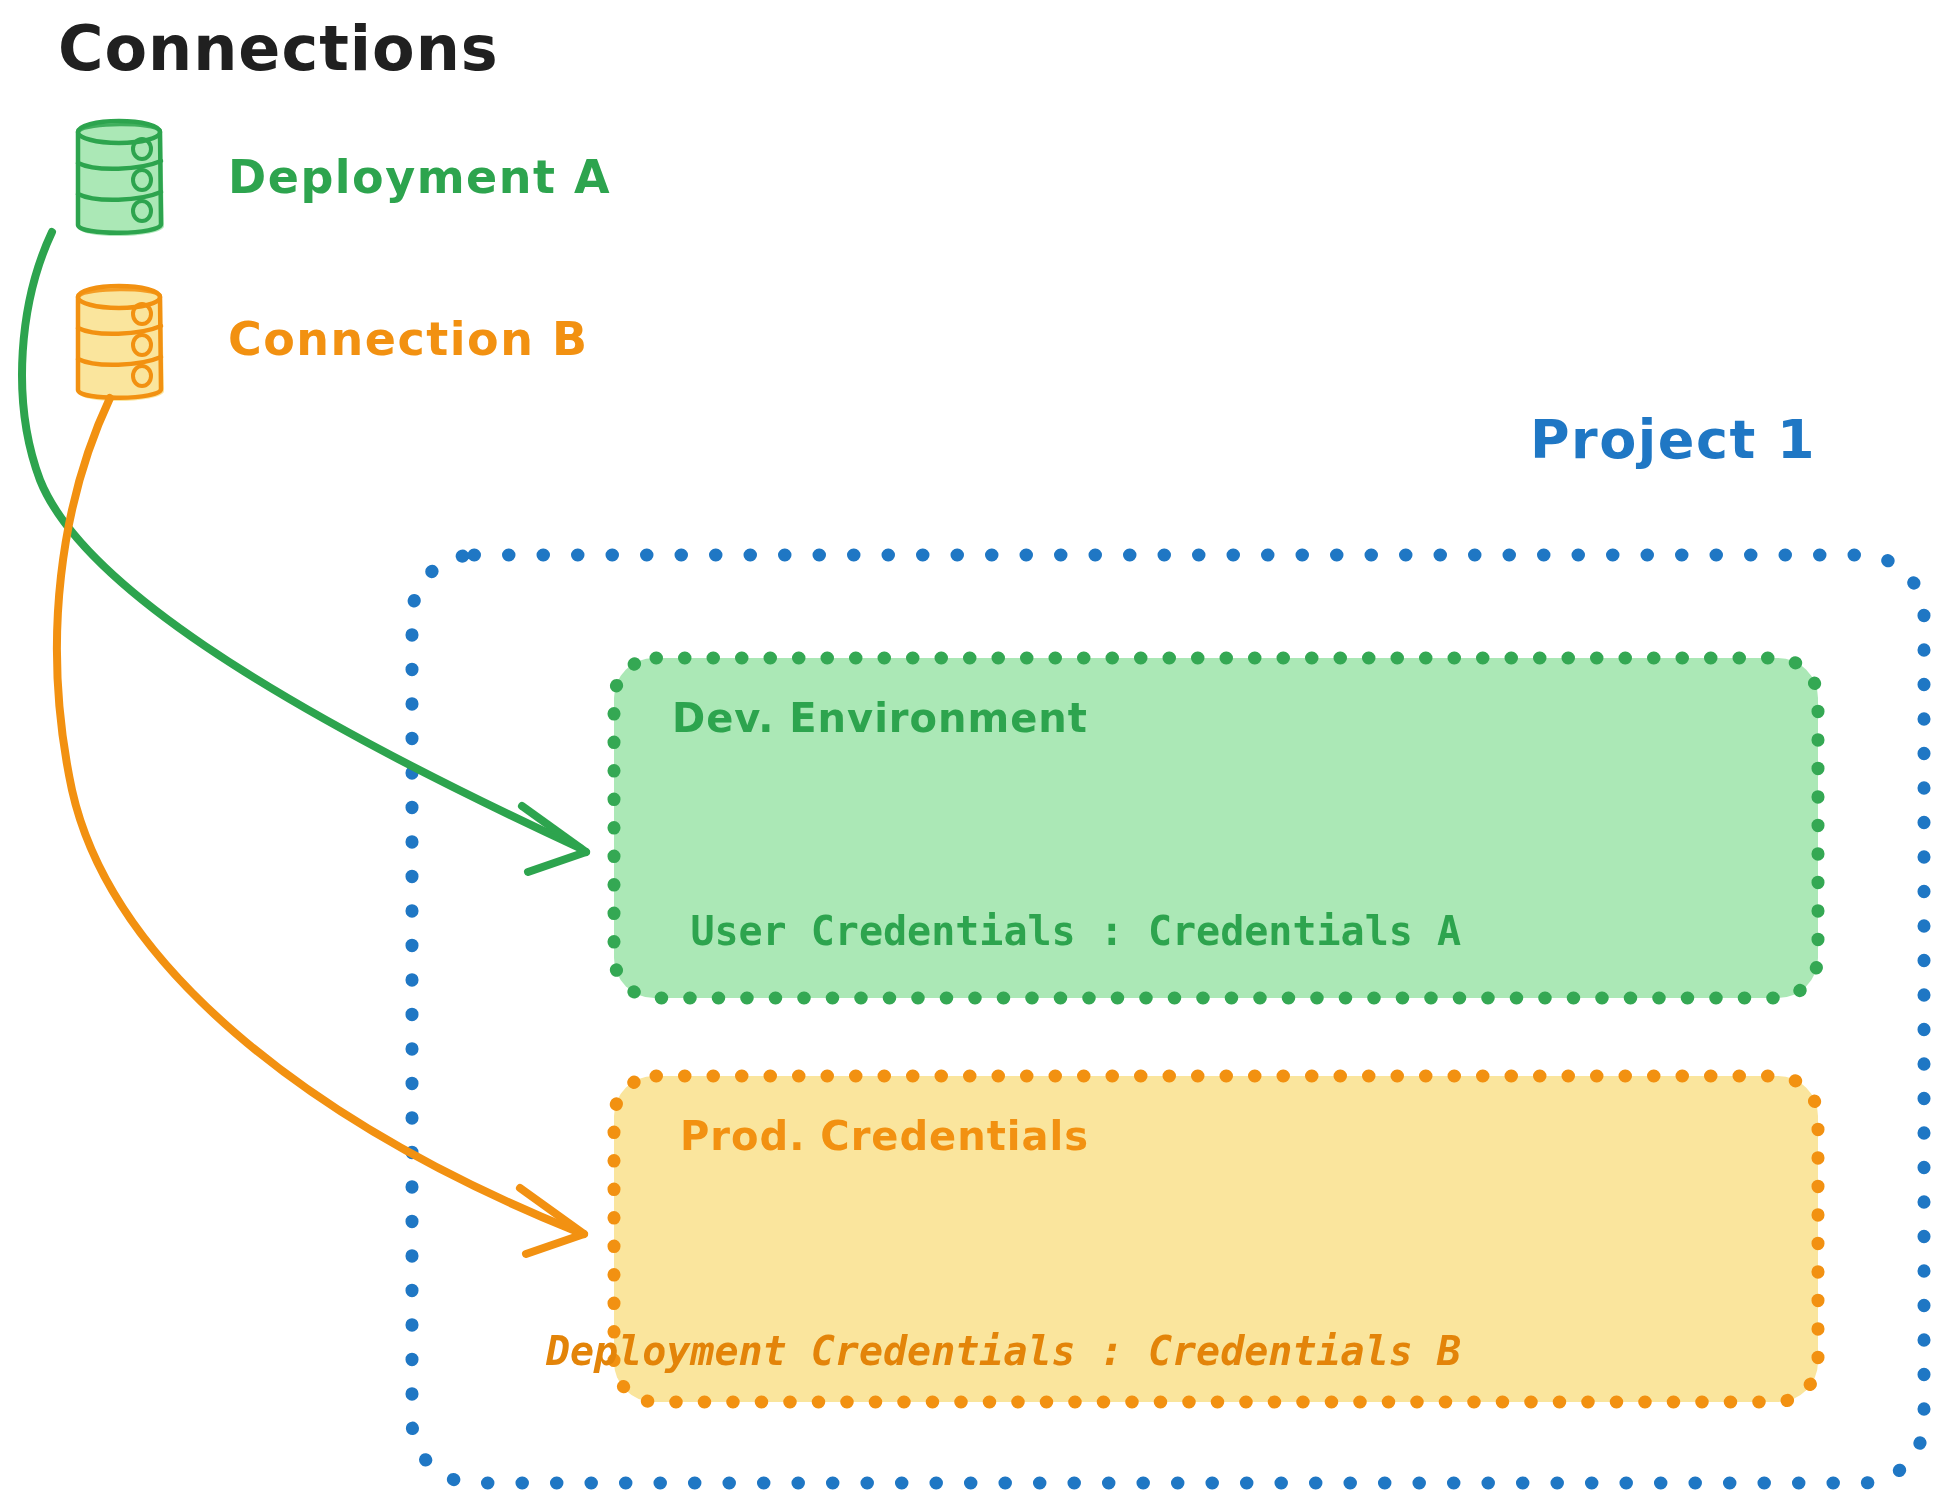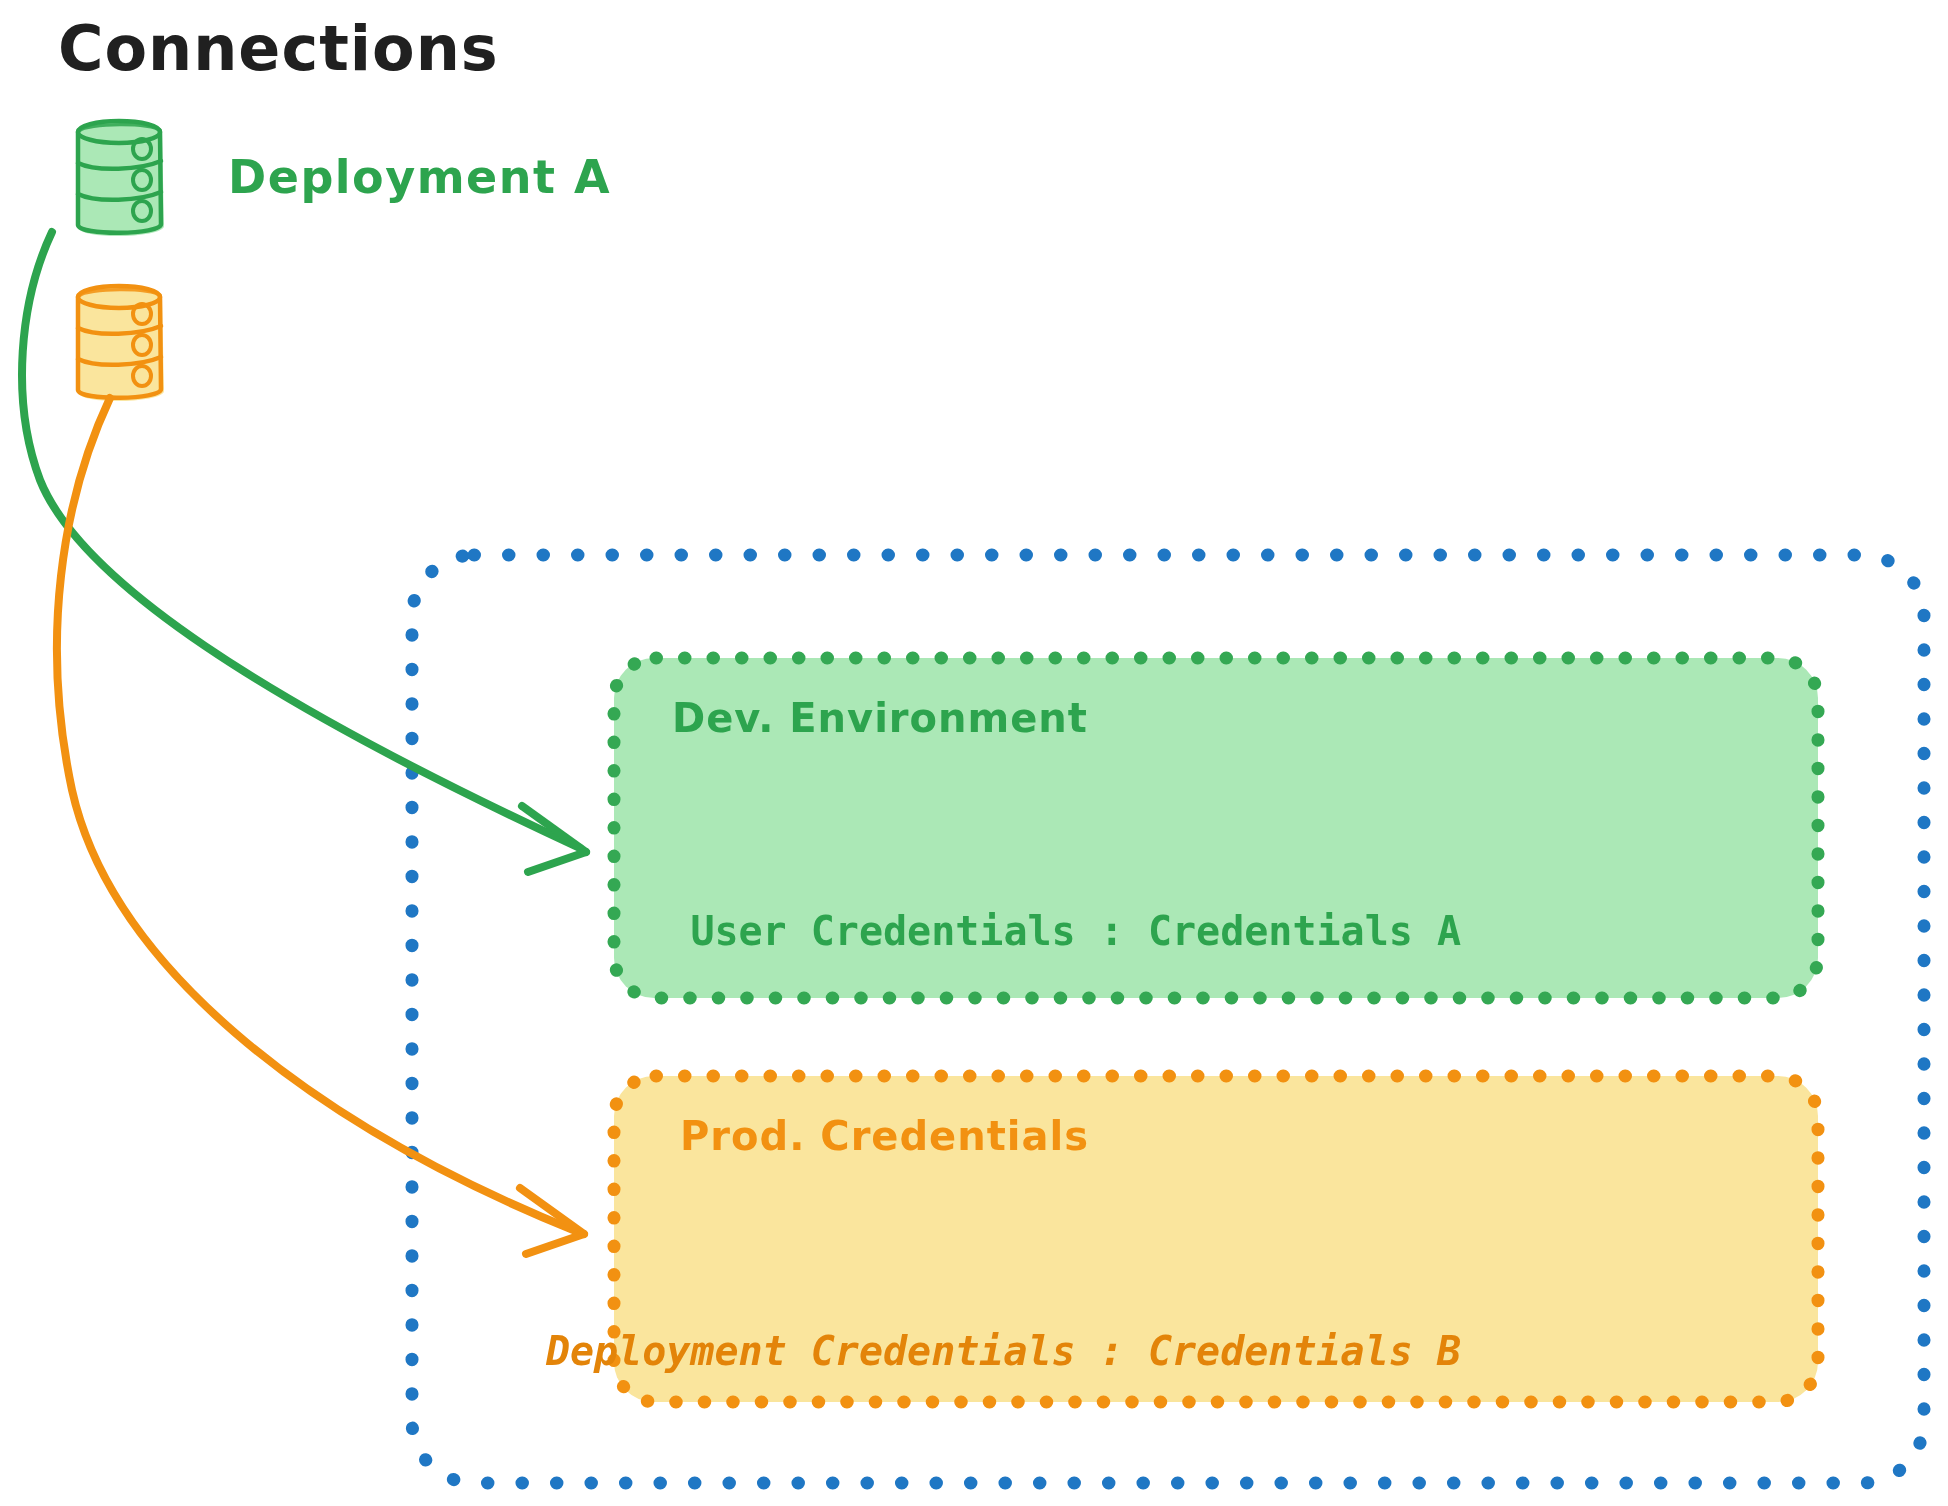--- a/index.html
+++ b/index.html
@@ -169,20 +169,21 @@
     <path d="M18 22 C18 12, 100 11, 100 22 L101 114 C101 125, 19 126, 18 115 Z" fill="#fae59d" stroke="#f29111" stroke-width="4.5" stroke-linejoin="round"></path>
     <ellipse cx="59" cy="22" rx="41" ry="11" fill="#fae59d" stroke="#f29111" stroke-width="4.5"></ellipse>
     <path d="M19 21 C26 13, 94 12, 100 21" fill="none" stroke="#f29111" stroke-width="3.5" opacity="0.85"></path>
     <path d="M18 53 C36 62, 80 60, 101 51" fill="none" stroke="#f29111" stroke-width="4.5" stroke-linecap="round"></path>
     <path d="M18 84 C36 93, 80 91, 101 82" fill="none" stroke="#f29111" stroke-width="4.5" stroke-linecap="round"></path>
     <ellipse cx="82" cy="39" rx="9" ry="10" fill="none" stroke="#f29111" stroke-width="4"></ellipse>
     <ellipse cx="82" cy="70" rx="9" ry="10" fill="none" stroke="#f29111" stroke-width="4"></ellipse>
     <ellipse cx="82" cy="101" rx="9" ry="10" fill="none" stroke="#f29111" stroke-width="4"></ellipse>
   </svg>
 
+  <div class="hand conn-label conn-b-label">Connection B</div>
 
   <svg class="overlay-svg" viewBox="0 0 1948 1506">
 
     <rect x="412" y="555" width="1512" height="928" rx="62" ry="62" fill="none" stroke="#1f77c4" stroke-width="13" stroke-linecap="round" stroke-dasharray="0.5 34"></rect>
 
     <rect x="614" y="658" width="1204" height="340" rx="42" ry="42" fill="none" stroke="#34a853" stroke-width="13" stroke-linecap="round" stroke-dasharray="0.5 28"></rect>
 
     <rect x="614" y="1076" width="1204" height="326" rx="42" ry="42" fill="none" stroke="#f29111" stroke-width="13" stroke-linecap="round" stroke-dasharray="0.5 28"></rect>
 
     <g>
@@ -191,20 +192,21 @@
       <path d="M528 872 L586 852" fill="none" stroke="#2da44e" stroke-width="8" stroke-linecap="round"></path>
     </g>
 
     <g>
       <path d="M110 398 C62 500, 40 640, 72 790 C110 960, 300 1120, 578 1232" fill="none" stroke="#f29111" stroke-width="8" stroke-linecap="round"></path>
       <path d="M520 1188 L584 1234" fill="none" stroke="#f29111" stroke-width="8" stroke-linecap="round"></path>
       <path d="M526 1254 L584 1234" fill="none" stroke="#f29111" stroke-width="8" stroke-linecap="round"></path>
     </g>
   </svg>
 
+  <div class="hand project-label">Project 1</div>
 
   <div class="hand env-title dev-title">Dev. Environment</div>
   <div class="cred-text dev-cred">User Credentials : Credentials A</div>
 
   <div class="hand env-title prod-title">Prod. Credentials</div>
   <div class="cred-text prod-cred">Deployment Credentials : Credentials B</div>
 
 </div>
 
 </body></html>

